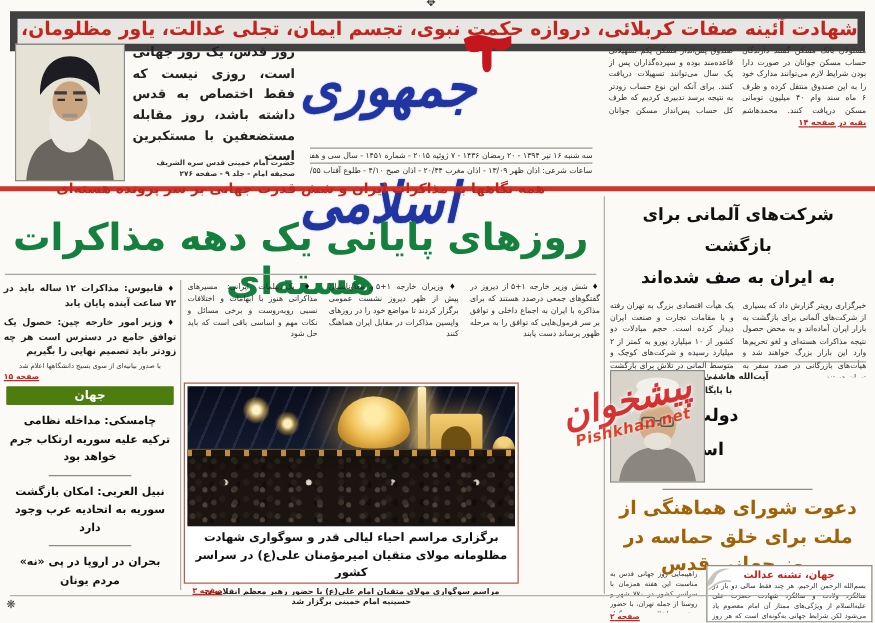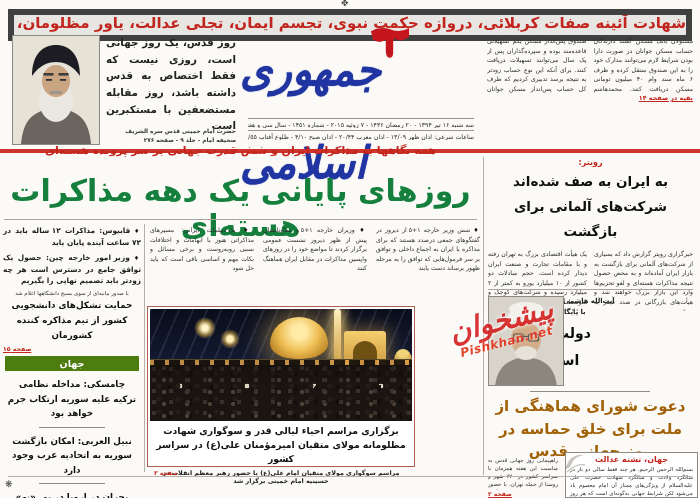--- a/index.html
+++ b/index.html
@@ -190,21 +190,20 @@
   <div class="tiny-col diamond">یک دیپلمات ایرانی: مسیرهای مذاکراتی هنوز با ابهامات و اختلافات نسبی روبه‌روست و برخی مسائل و نکات مهم و اساسی باقی است که باید حل شود</div>
 </div>
 
 <div class="abs vline v1"></div>
 <div class="abs vline v2"></div>
 
 <div class="abs leftcol">
   <div class="lc-bullet diamond">فابیوس: مذاکرات ۱۲ ساله باید در ۷۲ ساعت آینده پایان یابد</div>
   <div class="lc-bullet diamond">وزیر امور خارجه چین: حصول یک توافق جامع در دسترس است هر چه زودتر باید تصمیم نهایی را بگیریم</div>
   <div class="lc-note">با صدور بیانیه‌ای از سوی بسیج دانشگاهها اعلام شد</div>
-  <div class="lc-support">حمایت تشکل‌های دانشجویی کشور از تیم مذاکره کننده کشورمان</div>
   <div class="lc-ref">صفحه ۱۵</div>
   <div class="lc-band">جهان</div>
   <div class="lc-item">چامسکی: مداخله نظامی ترکیه علیه سوریه ارتکاب جرم خواهد بود</div>
   <div class="lc-sep"></div>
   <div class="lc-item">نبیل العربی: امکان بازگشت سوریه به اتحادیه عرب وجود دارد</div>
   <div class="lc-sep"></div>
   <div class="lc-item">بحران در اروپا در پی «نه» مردم یونان</div>
 
 </div>
 
@@ -221,24 +220,23 @@
     <div class="crowd"></div>
   </div>
   <div class="caption">برگزاری مراسم احیاء لیالی قدر و سوگواری شهادت مظلومانه مولای متقیان امیرمؤمنان علی(ع) در سراسر کشور</div>
   <div class="subcaption">
     <span>مراسم سوگواری مولای متقیان امام علی(ع) با حضور رهبر معظم انقلاب در حسینیه امام خمینی برگزار شد</span>
     <span class="photo-ref">صفحه ۳</span>
   </div>
 </div>
 
 <div class="abs r-sec reuters">
-  <div class="rt-kicker">رویتر:</div>
   <div class="rt-head">
+    <div>شرکت‌های آلمانی برای بازگشت</div>
     <div>به ایران به صف شده‌اند</div>
-    <div>شرکت‌های آلمانی برای بازگشت</div>
   </div>
   <div class="rt-cols">
     <div class="tiny-col">خبرگزاری رویتر گزارش داد که بسیاری از شرکت‌های آلمانی برای بازگشت به بازار ایران آماده‌اند و به محض حصول نتیجه مذاکرات هسته‌ای و لغو تحریم‌ها وارد این بازار بزرگ خواهند شد و هیأت‌های بازرگانی در صدد سفر به تهران هستند</div>
     <div class="tiny-col">یک هیأت اقتصادی بزرگ به تهران رفته و با مقامات تجارت و صنعت ایران دیدار کرده است. حجم مبادلات دو کشور از ۱۰ میلیارد یورو به کمتر از ۲ میلیارد رسیده و شرکت‌های کوچک و متوسط آلمانی در تلاش برای بازگشت به بازار ایران‌اند.</div>
   </div>
 </div>
 
 <div class="abs hr1"></div>
 
 <div class="abs r-sec raf">

